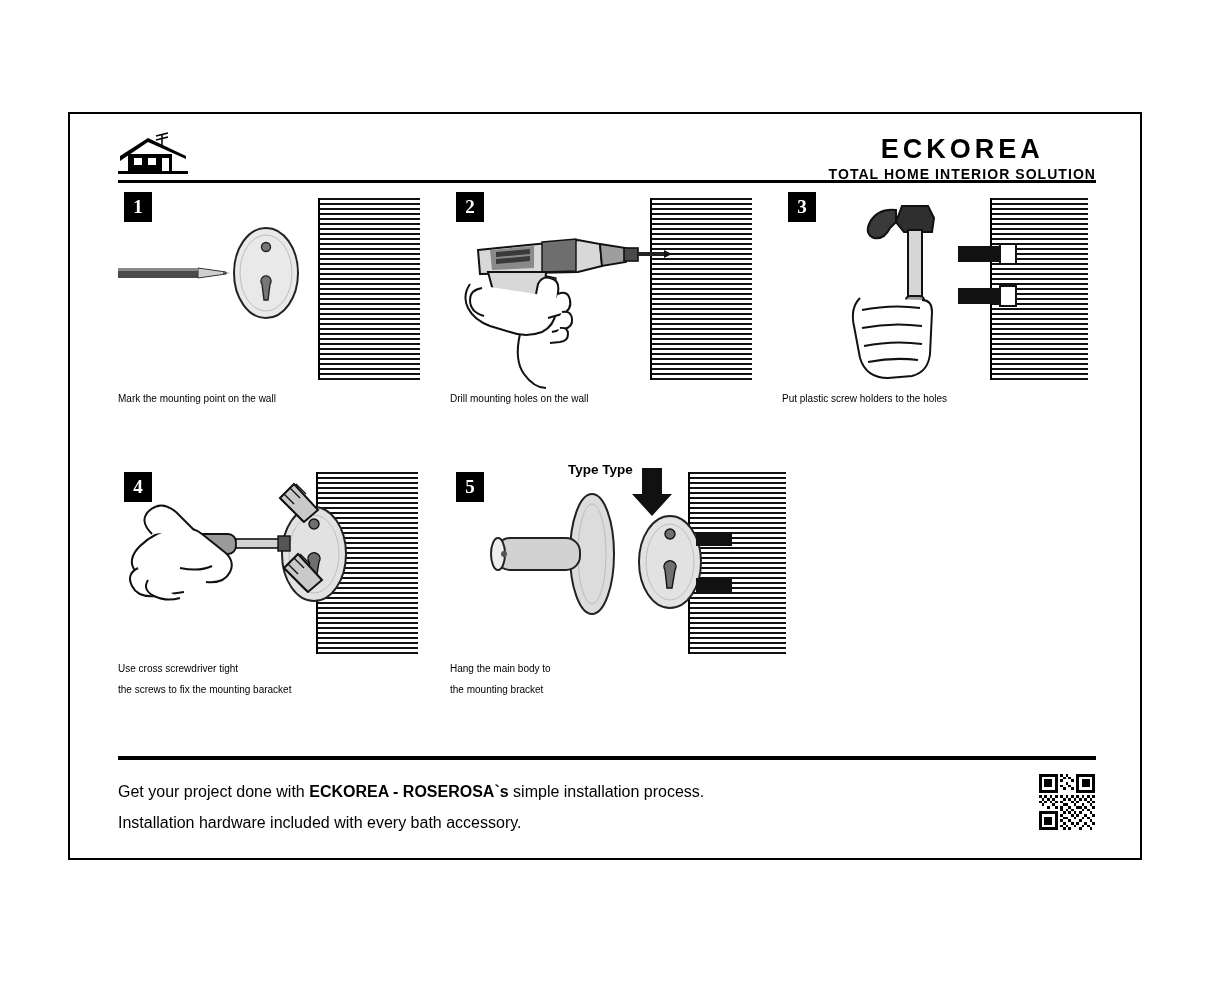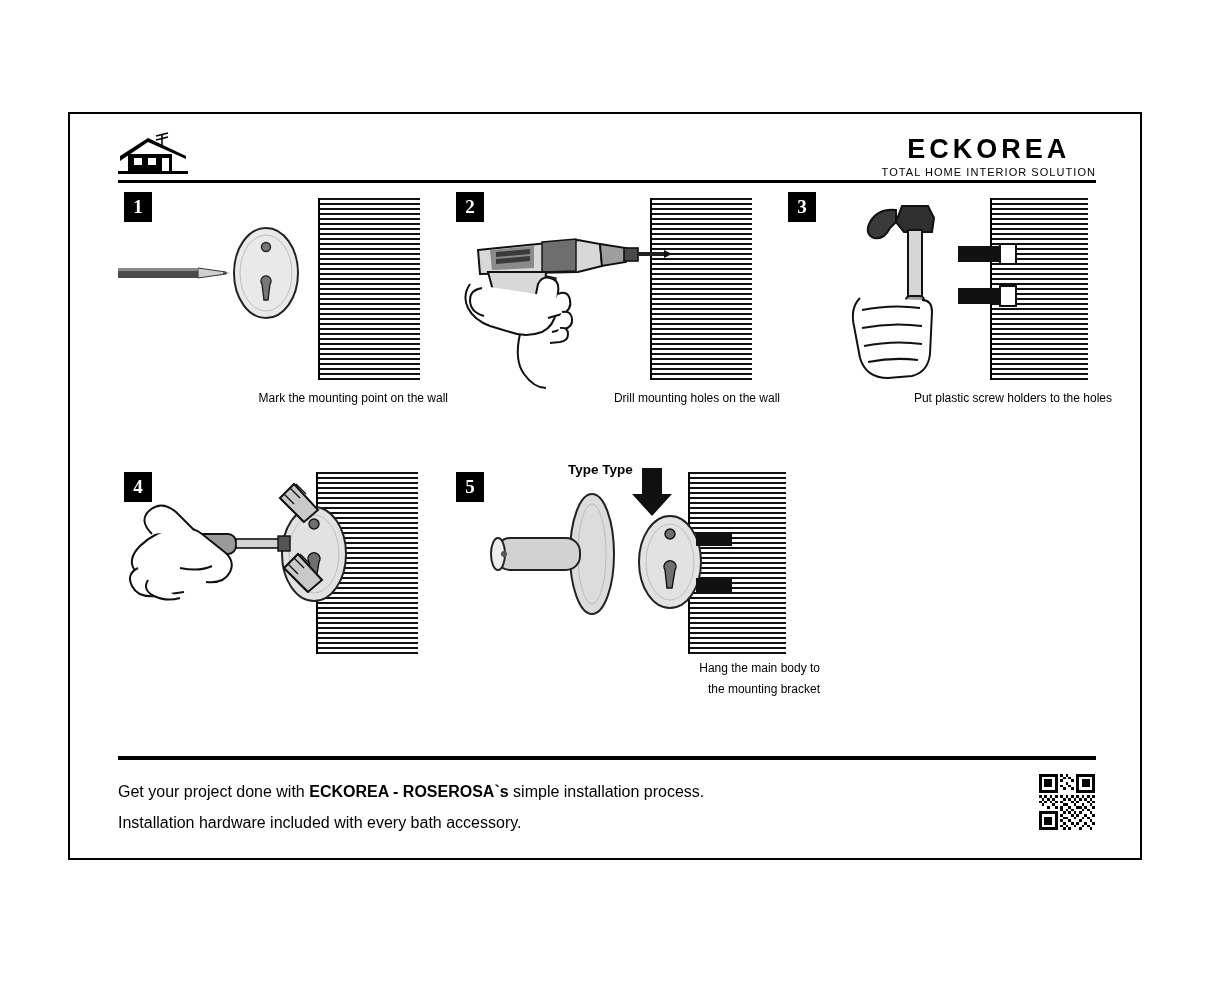--- a/index.html
+++ b/index.html
@@ -44,22 +44,22 @@
     top: 22px;
     text-align: center;
   }
   .brand-name {
     font-size: 27px;
     font-weight: bold;
     letter-spacing: 4px;
     line-height: 1;
   }
   .brand-sub {
-    font-size: 11px;
-    font-weight: normal;
+    font-size: 14px;
+    font-weight: bold;
     letter-spacing: 1.05px;
     margin-top: 3px;
   }
   .header-rule {
     position: absolute;
     left: 48px;
     top: 66px;
     width: 978px;
     height: 3px;
     background: #000;
@@ -102,22 +102,22 @@
     font-weight: bold;
     text-align: center;
     line-height: 30px;
     font-family: "Liberation Serif", serif;
   }
   .caption {
     position: absolute;
     top: 196px;
     left: 0;
     width: 330px;
-    text-align: right;
-    font-size: 12px;
+    text-align: left;
+    font-size: 10px;
     line-height: 21px;
     font-weight: 500;
   }
   .caption.two-line { top: 186px; }
   
   .wall {
     position: absolute;
     background:
       repeating-linear-gradient(
         to bottom,
@@ -328,20 +328,24 @@
             </g>
 
             <g fill="#fff" stroke="#111" stroke-width="2">
               <path d="M18,100 Q8,88 22,74 Q36,60 58,56 Q74,54 84,62 L104,78 Q118,88 112,100 Q106,112 88,110"></path>
               <path d="M34,62 q-14,-14 -2,-24 q12,-10 26,2 l18,18"></path>
               <path d="M20,96 q-12,6 -6,18 q6,12 24,10 l28,-4"></path>
               <path d="M30,108 q-6,10 6,16 q12,6 26,2"></path>
               <path d="M62,96 q20,4 32,-2"></path>
             </g>
           </svg>
+        </div>
+        <div class="caption two-line">
+          <div>Use cross screwdriver tight</div>
+          <div>the screws to fix the mounting baracket</div>
         </div>
       </div>
 
       <div class="step c1" style="width:370px;">
         <div class="art" style="width:370px;">
           <div class="num">5</div>
           <div class="wall" style="left:238px; top:0px; width:96px; height:182px;"></div>
           <div class="slide-label" style="left:118px; top:-10px;">Type Type</div>
           <svg style="position:absolute; left:0; top:0;" width="370" height="205" viewBox="0 0 370 205">
 

